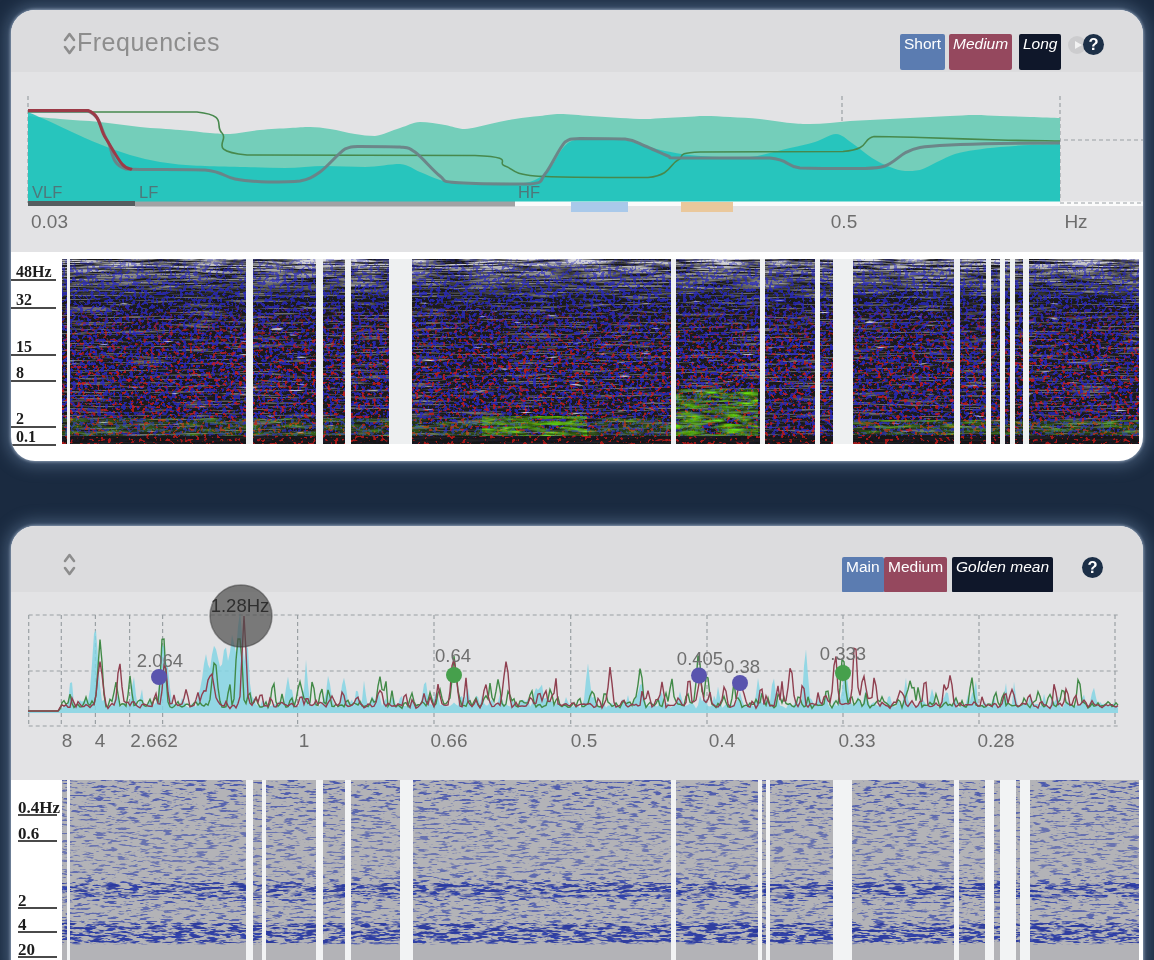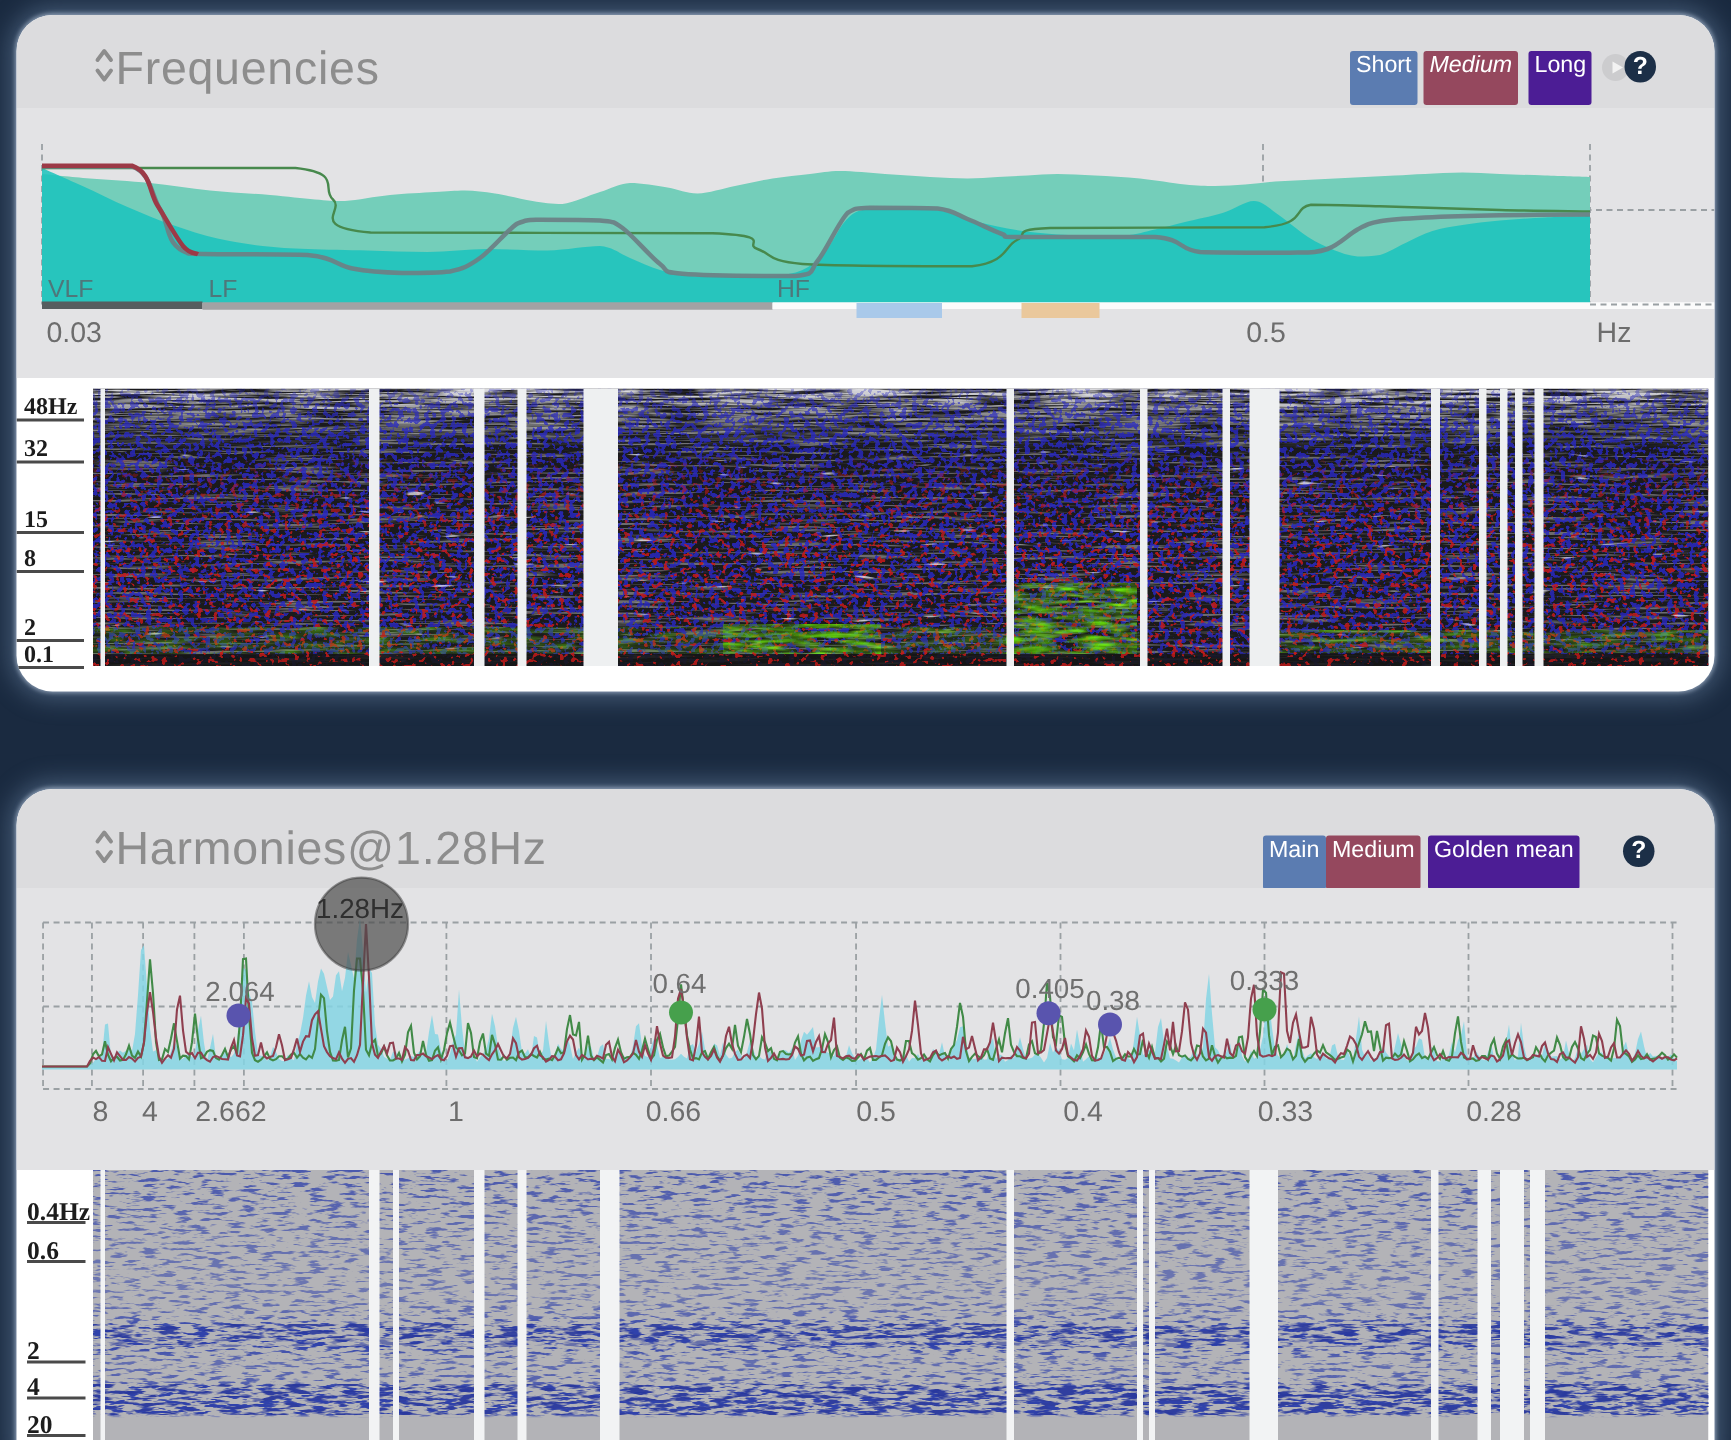--- a/index.html
+++ b/index.html
@@ -5,31 +5,31 @@
 * { margin:0; padding:0; box-sizing:border-box; }
 html,body { width:1154px; height:960px; overflow:hidden; }
 body { background:#1a2a40; font-family:"Liberation Sans",sans-serif; position:relative; }
 .panel { position:absolute; left:11px; width:1132px; background:#fff; border-radius:24px;
   overflow:hidden; box-shadow:0 0 3px 1px rgba(200,215,235,.55), 0 0 16px 5px rgba(140,170,205,.38); }
 #p1 { top:10px; height:451px; }
 #p2 { top:526px; height:460px; }
 .hdr { position:absolute; left:0; top:0; width:100%; background:#dcdcde; }
 #p1 .hdr { height:62px; }
 #p2 .hdr { height:66px; }
-.title { position:absolute; color:#8d8d8d; font-size:31px; letter-spacing:.5px; white-space:nowrap; }
+.title { position:absolute; color:#8d8d8d; font-size:25px; letter-spacing:.5px; white-space:nowrap; }
 #p1 .title { left:66px; top:18px; }
 #p2 .title { left:66px; top:22px; }
 .updn { position:absolute; }
 #p1 .updn { left:51px; top:20px; }
 #p2 .updn { left:51px; top:25px; }
 .btn { position:absolute; height:36px; line-height:20px; color:#fff; font-size:15.5px;
   padding:0 4px; border-radius:2px; white-space:nowrap; }
 .b-blue { background:#5b7cb1; }
 .b-red { background:#95485e; }
-.b-green { background:#4c1d95; }
+.b-green { background:#0f172a;font-style:italic; }
 .qc { position:absolute; width:21px; height:21px; border-radius:50%; background:#1c2f47;
   color:#fff; font-size:16.5px; font-weight:bold; text-align:center; line-height:21px; }
 .pc { position:absolute; width:18px; height:18px; border-radius:50%; background:#ccccce; }
 .pc:after { content:""; position:absolute; left:7px; top:4.5px; border-left:7px solid #f2f2f2;
   border-top:4.5px solid transparent; border-bottom:4.5px solid transparent; }
 .chartzone { position:absolute; left:0; width:100%; background:#e3e3e5; }
 #p1 .chartzone { top:62px; height:180px; }
 #p2 .chartzone { top:66px; height:188px; }
 svg { position:absolute; display:block; }
 .slab { position:absolute; font-family:"Liberation Serif",serif; font-weight:bold; color:#1c1c1c; }
@@ -190,21 +190,20 @@
   <div class="slab" style="left:5px; top:418px; font-size:16px;">0.1</div>
   <div class="sline" style="top:434px; width:45px;"></div>
 </div>
 
 <div class="panel" id="p2">
   <div class="hdr"></div>
   <svg class="updn" width="15" height="27" viewBox="0 0 15 27">
     <polyline points="3,10 7.5,4 12,10" fill="none" stroke="#8d8d8d" stroke-width="2.6" stroke-linecap="round" stroke-linejoin="round"></polyline>
     <polyline points="3,17 7.5,23 12,17" fill="none" stroke="#8d8d8d" stroke-width="2.6" stroke-linecap="round" stroke-linejoin="round"></polyline>
   </svg>
-  <div class="title">Harmonies@1.28Hz</div>
   <div class="btn b-blue" style="left:831px; top:31px;">Main</div>
   <div class="btn b-red" style="left:873px; top:31px;">Medium</div>
   <div class="btn b-green" style="left:941px; top:31px;">Golden mean</div>
   <div class="qc" style="left:1071px; top:31px;">?</div>
 
   <div class="chartzone"></div>
   <svg style="left:0; top:66px; overflow:visible;" width="1132" height="188" viewBox="0 0 1132 188">
     <g stroke="#9aa0a3" stroke-width="1.2" stroke-dasharray="4 3" fill="none">
       <line x1="17.7" y1="23" x2="17.7" y2="134"></line>
       <line x1="50.3" y1="23" x2="50.3" y2="134"></line>

